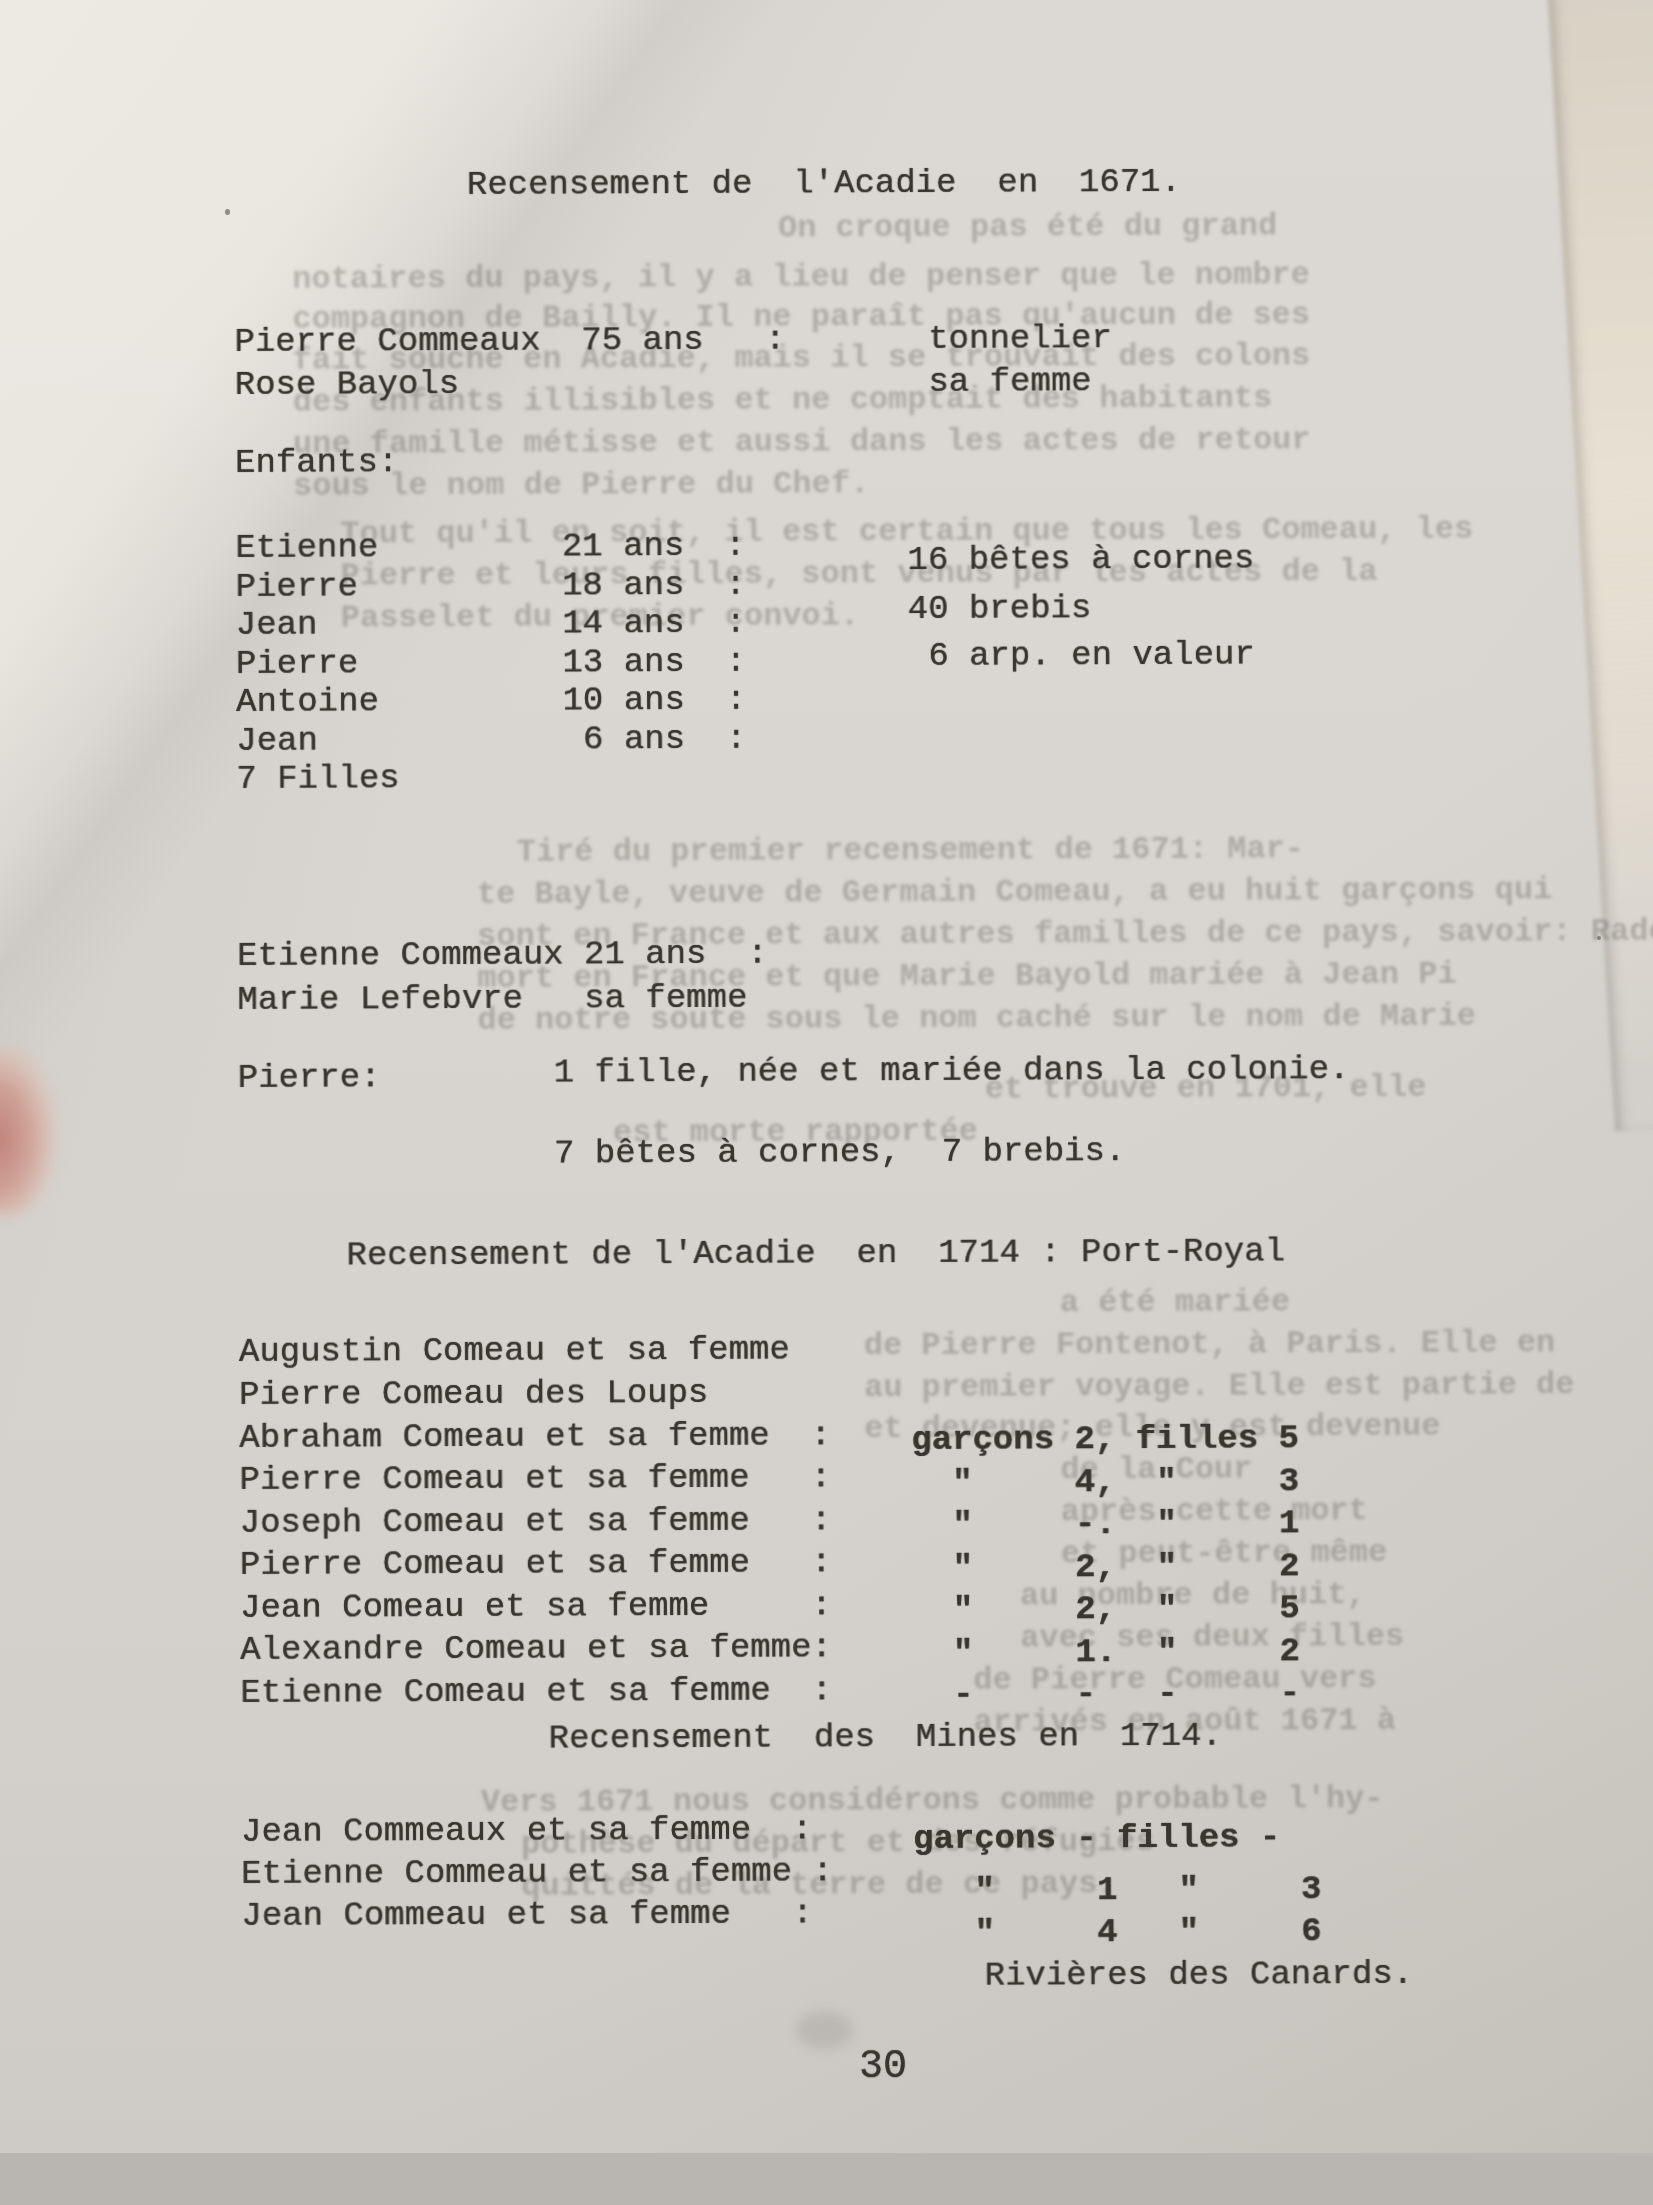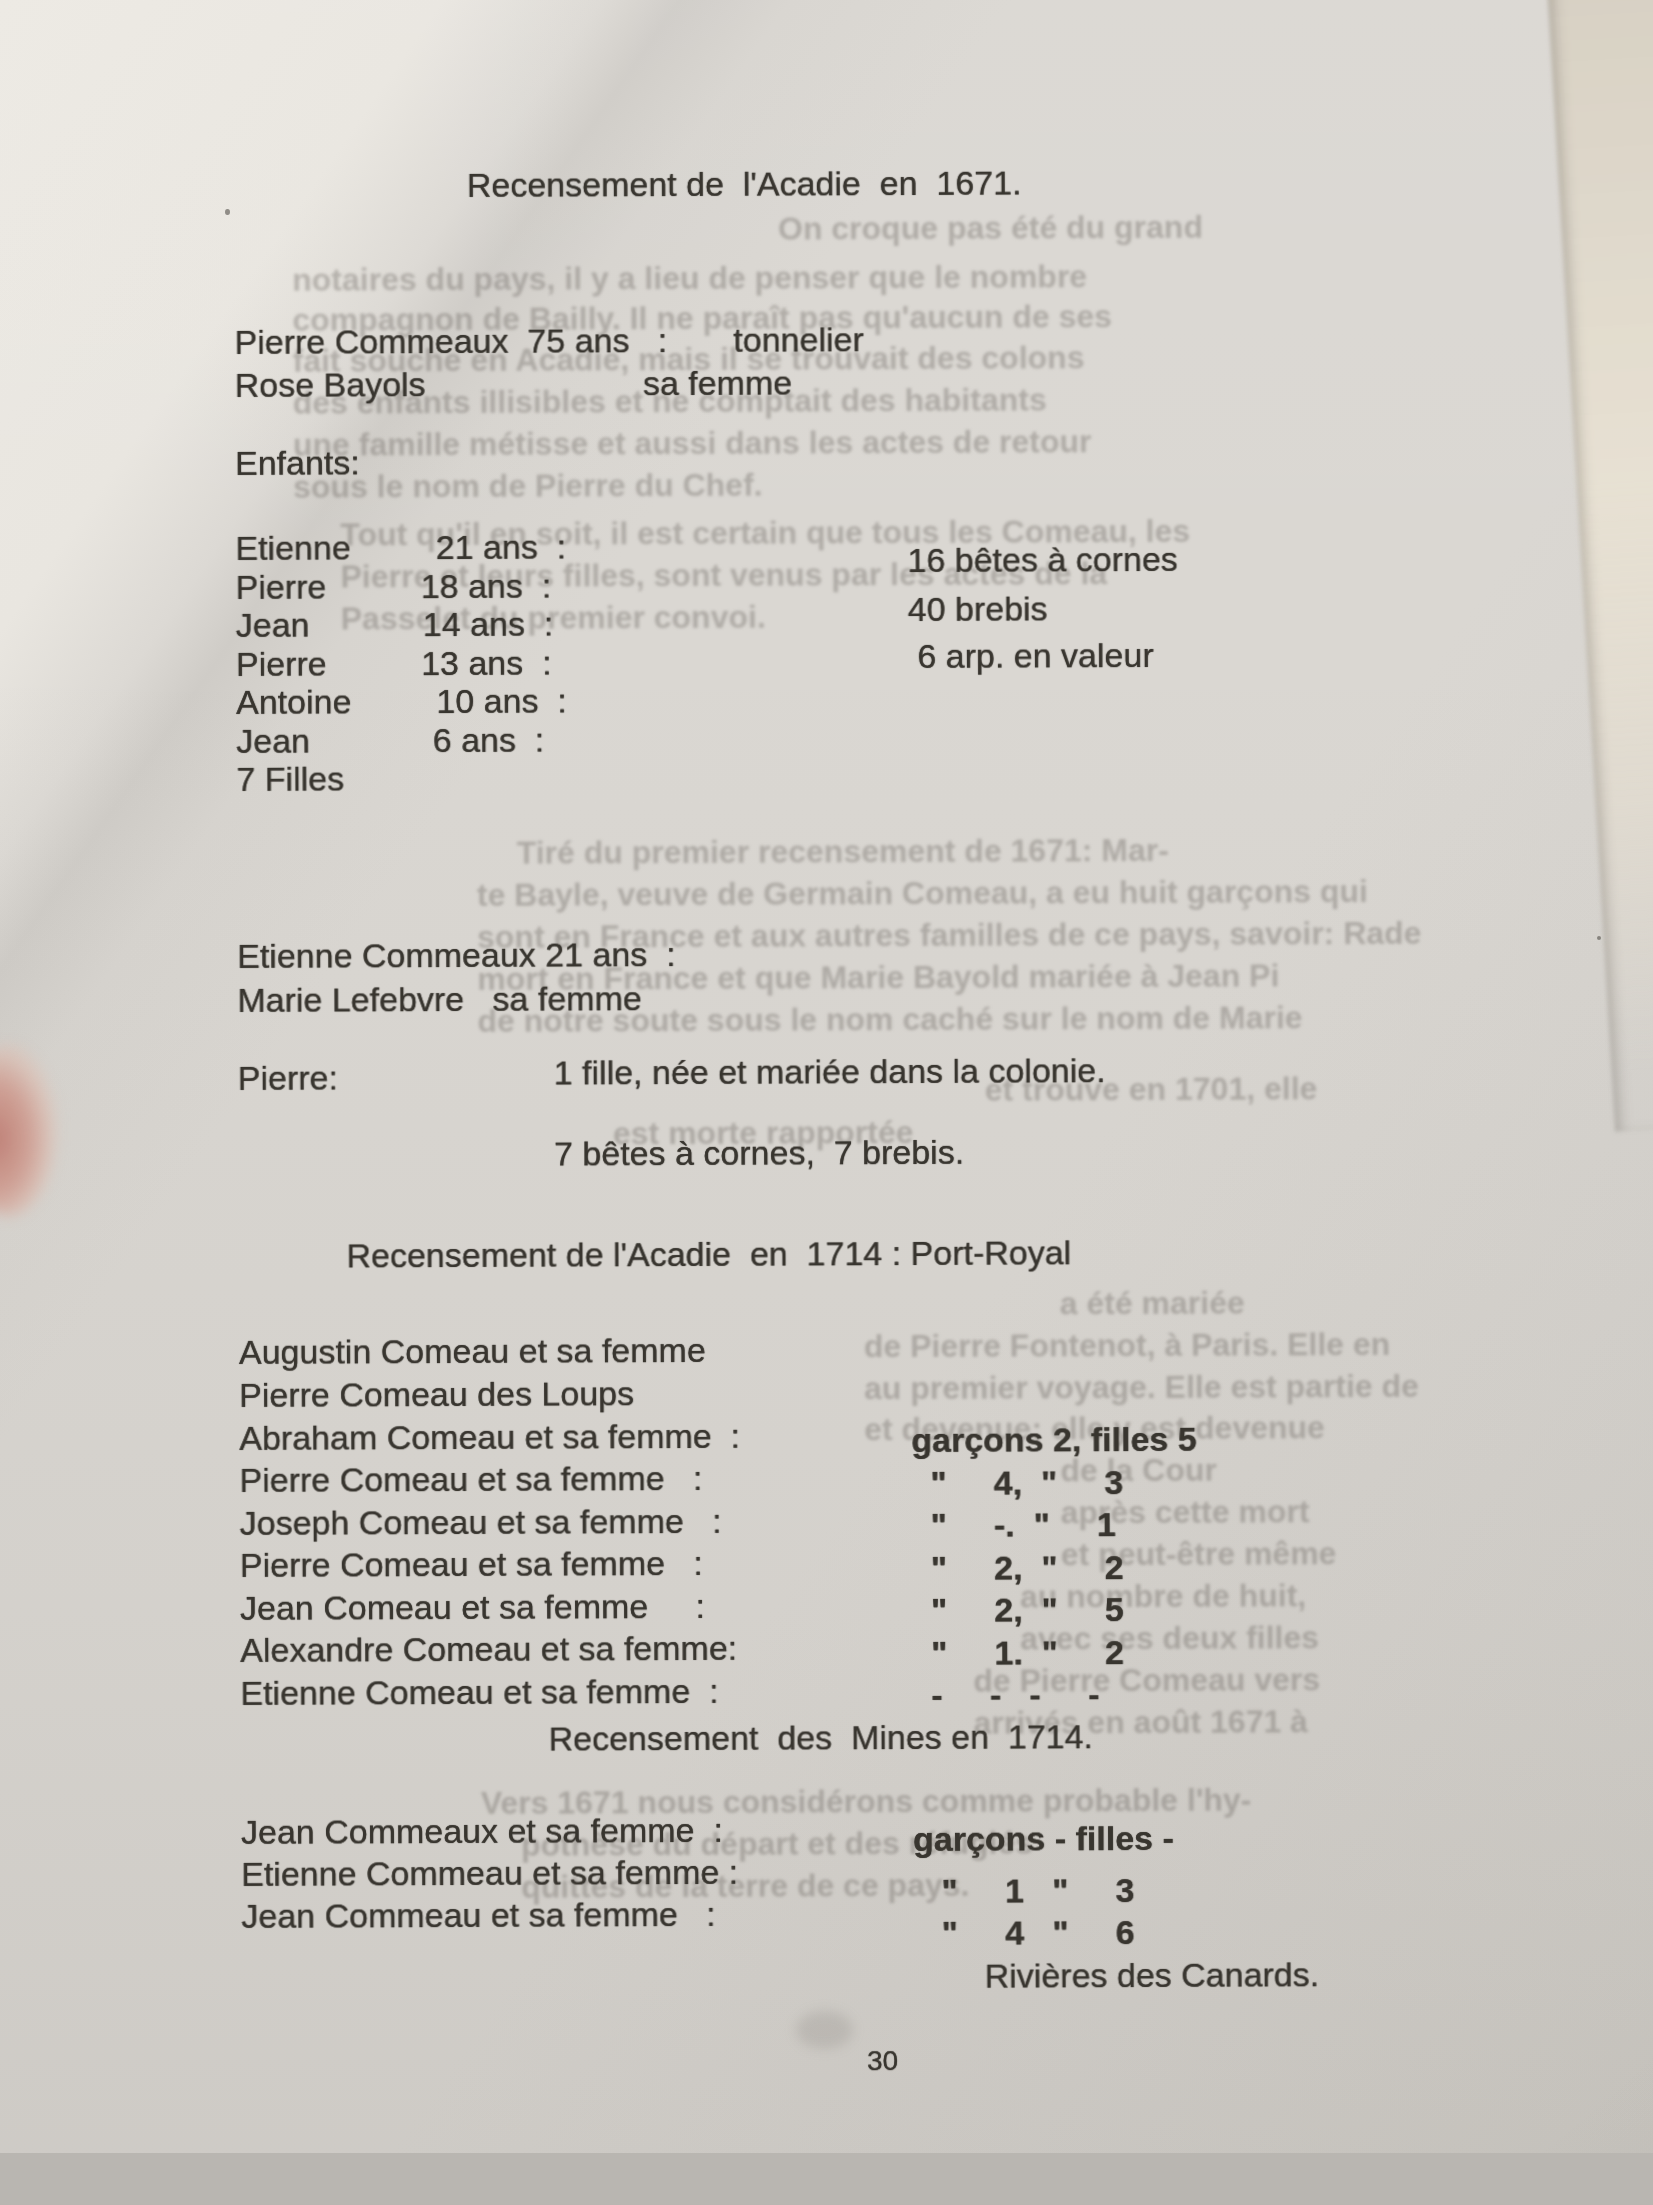--- a/index.html
+++ b/index.html
@@ -1,20 +1,20 @@
 <!DOCTYPE html>
 <html style="font-size:10.8px"><head>
 <meta charset="utf-8">
 <style>
   html,body { margin:0; padding:0; background:#b9b6b1; }
   .photo {
     position:relative;
     width:1654px; height:2153px;
     overflow:hidden;
-    font-family:Liberation Sans, sans-serif;
+    font-family:Liberation Mono, monospace;
     background:
       
       radial-gradient(140% 120% at 45% 40%, rgba(0,0,0,0) 60%, rgba(90,86,80,0.10) 88%, rgba(90,86,80,0.16) 100%),
       
       linear-gradient(to bottom, rgba(255,255,255,0.05) 0%, rgba(0,0,0,0) 30%, rgba(100,96,90,0.05) 75%, rgba(100,96,90,0.10) 100%),
       
       linear-gradient(125deg, #ece9e3 0%, #e9e6e0 14%, #dcd9d4 19%, #cfccc7 21.5%, #d7d4cf 25%, #dad7d2 32%, #dad7d2 60%, #d5d2cd 80%, #cfccc6 100%);
   }
   
   .backing {
@@ -31,21 +31,21 @@
   }
   .t {
     position:absolute;
     white-space:pre;
     font-size:34px; line-height:1;
     color:#38352f;
     text-shadow:0 0 0.7px rgba(56,53,47,0.85), 0.3px 0.3px 1px rgba(56,53,47,0.40);
     filter:blur(0.2px);
   }
   .b { font-weight:bold; }
-  .pg { font-size:28px;margin-left:8px; }
+  .pg { font-size:40px; }
   .g {
     position:absolute;
     white-space:pre;
     font-size:32px; line-height:1;
     color:rgba(104,100,94,0.38);
     filter:blur(1.6px);
     font-weight:bold;
   }
   .finger {
     position:absolute; left:-39px; top:1044px; width:95px; height:172px;

